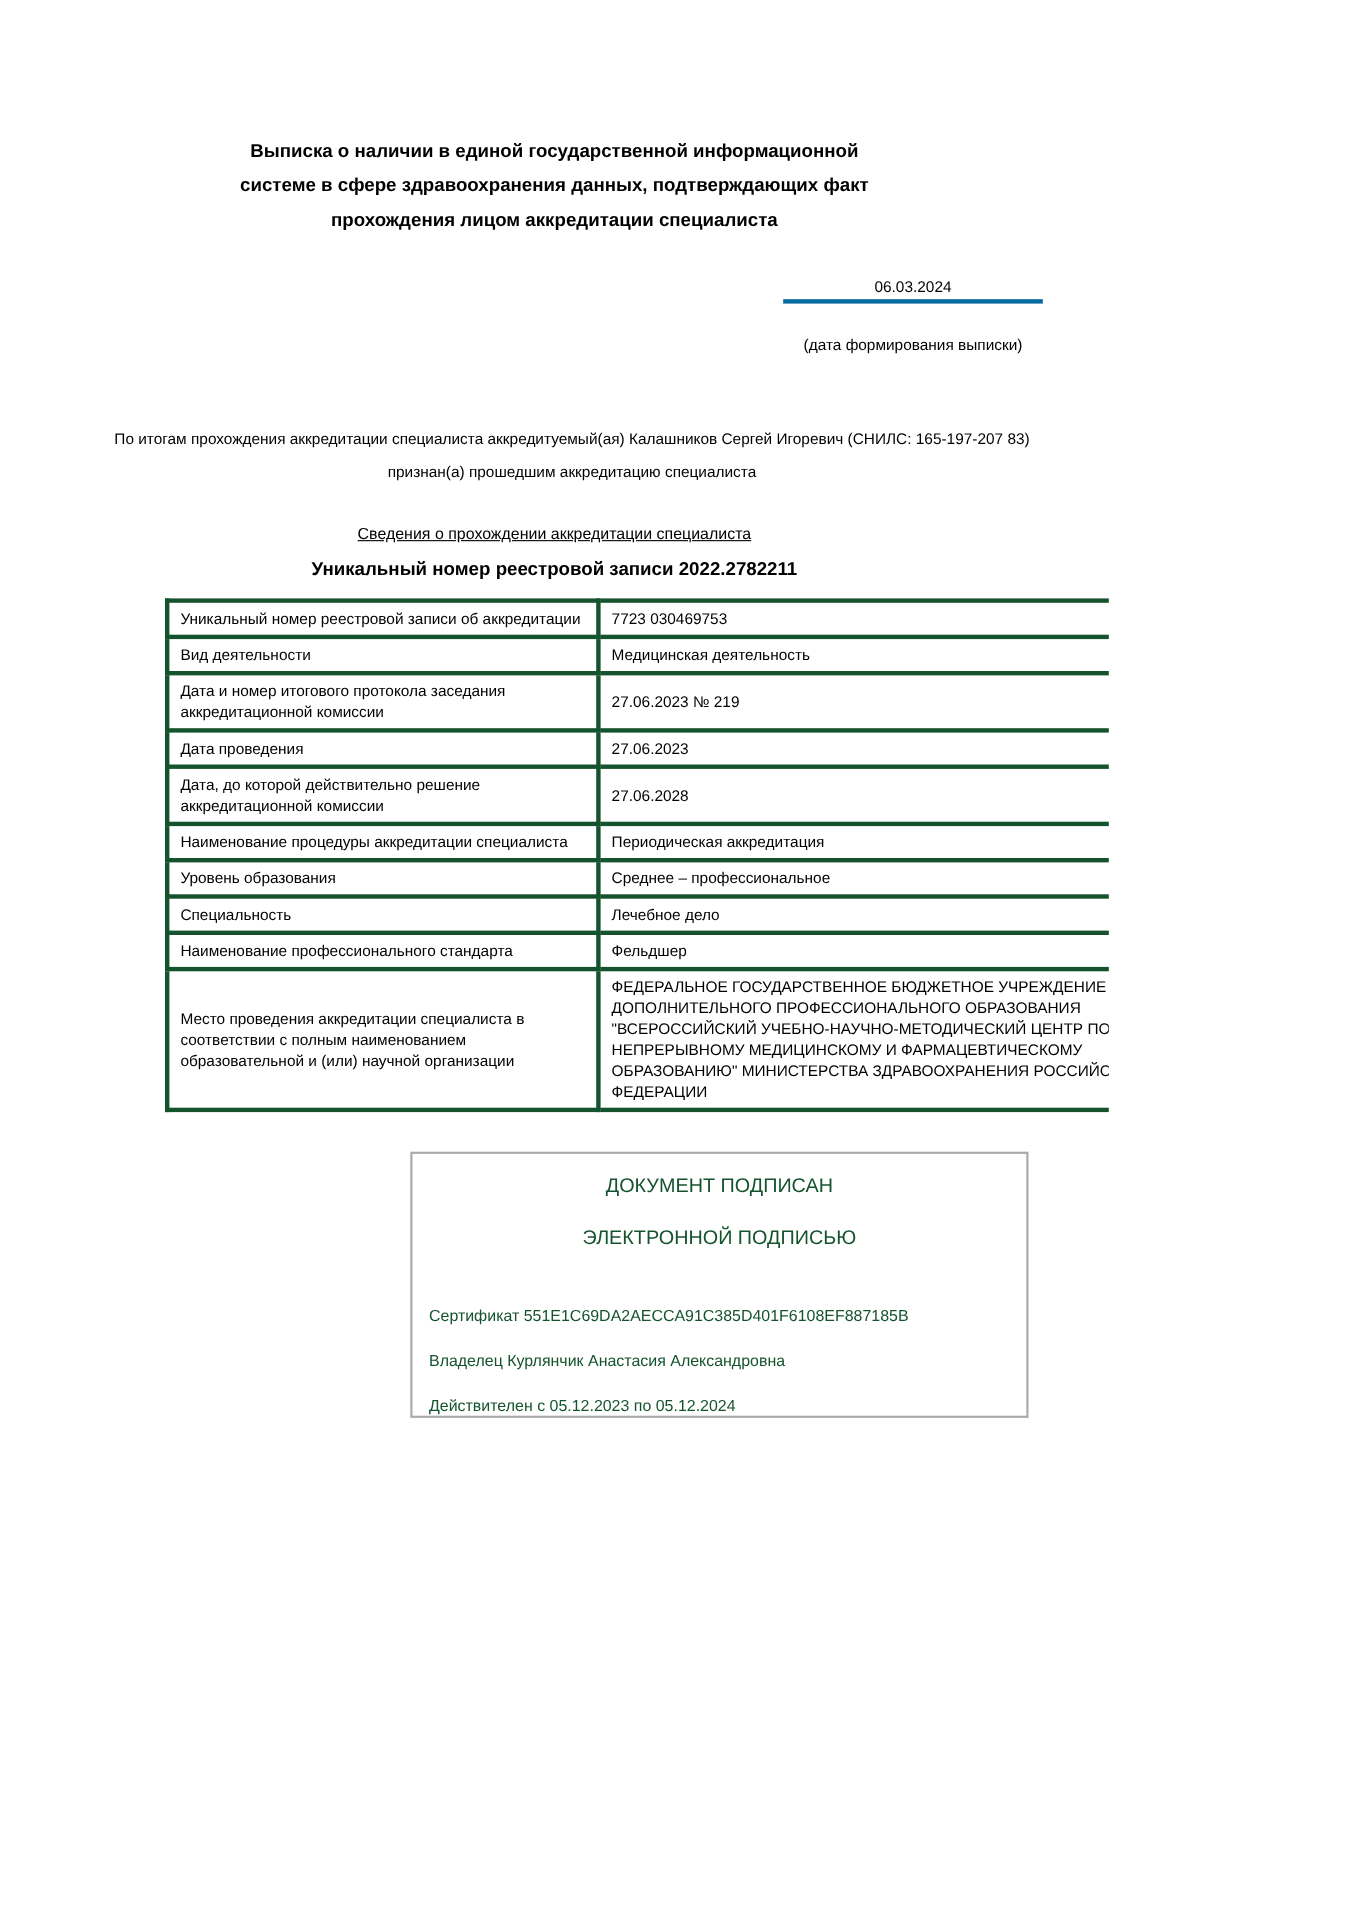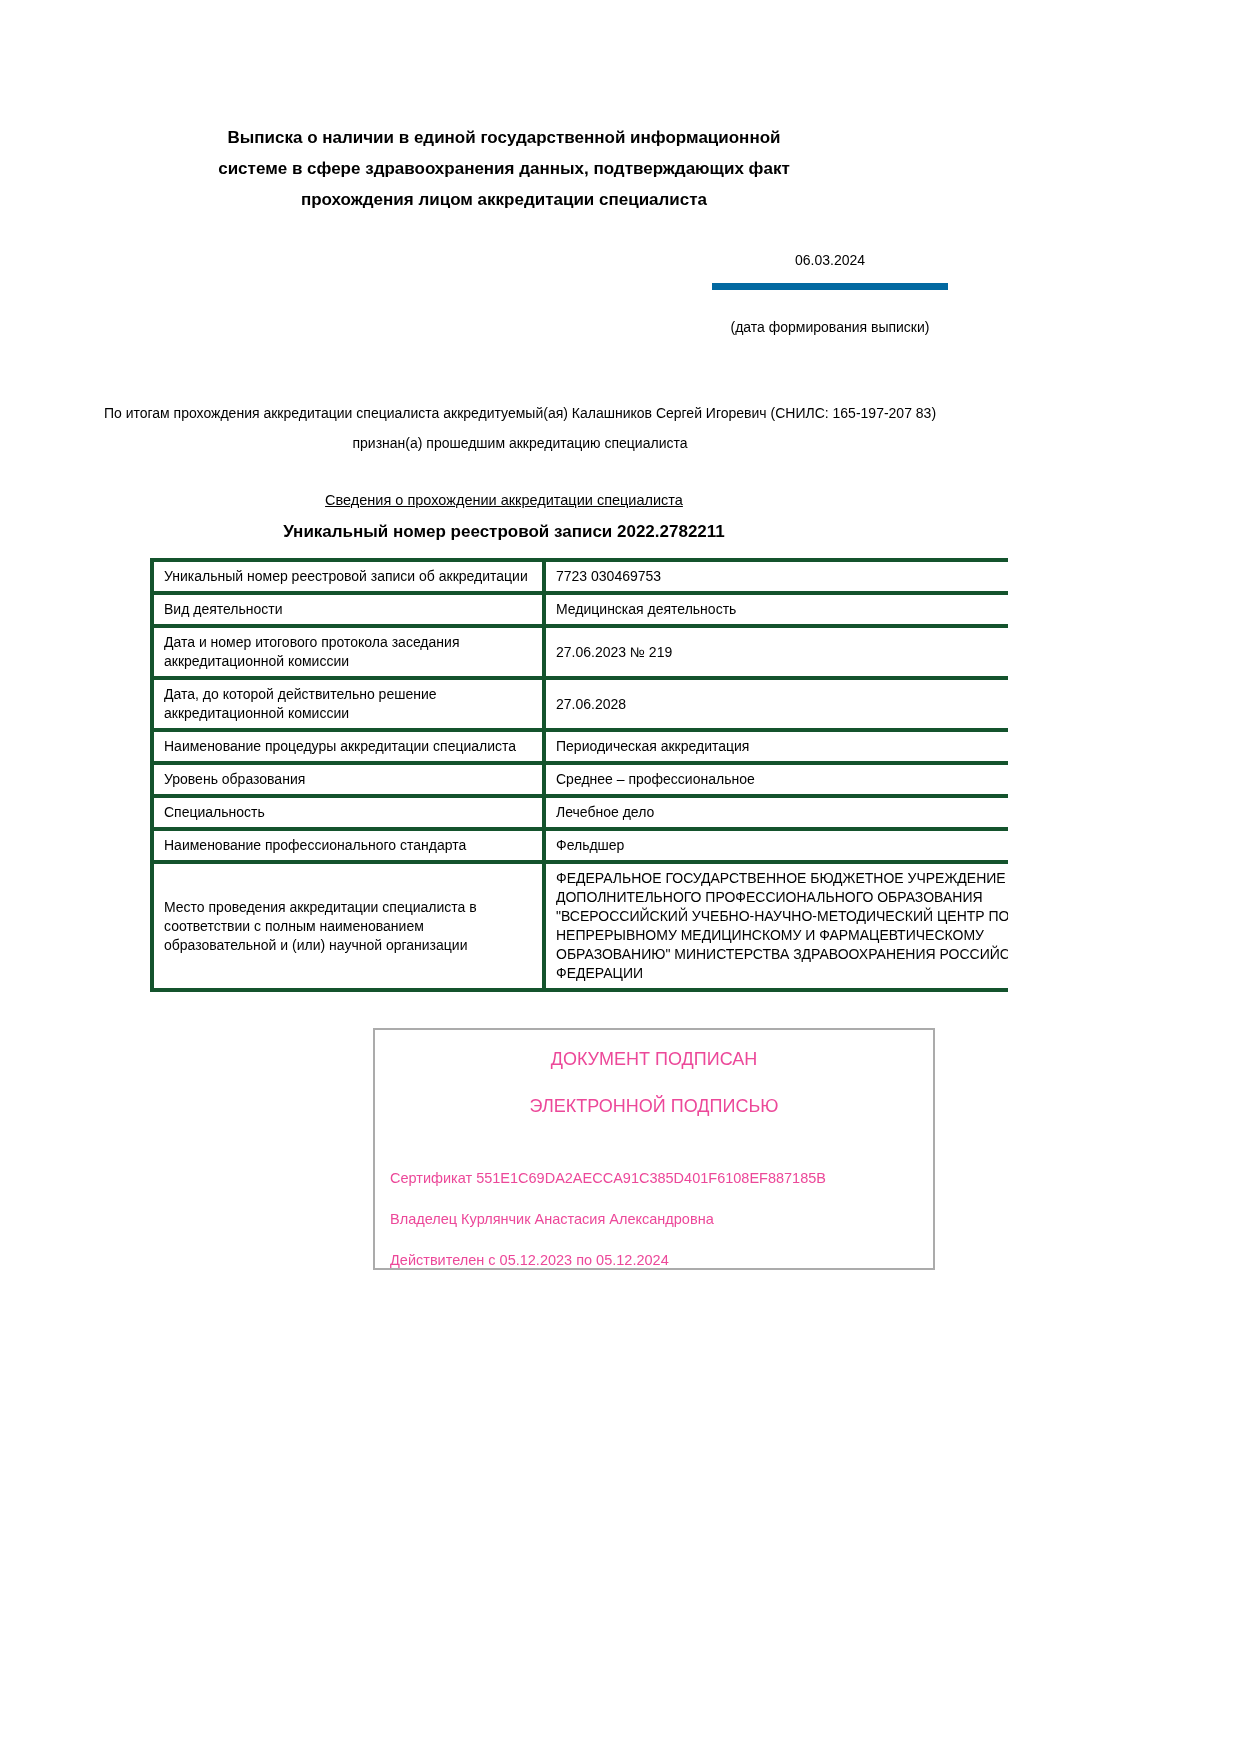--- a/index.html
+++ b/index.html
@@ -28,22 +28,22 @@
     line-height: 31px;
   }
   .date-block {
     margin: 36px 0 0 712px;
     width: 236px;
     text-align: center;
     font-size: 14px;
     line-height: 18px;
   }
   .date-value {
-    border-bottom: 7px solid #0369a1;
-    padding-bottom: 14px;
+    border-bottom: 4px solid #0369a1;
+    padding-bottom: 3px;
   }
   .date-caption {
     padding-top: 4px;
     margin-top: 24px;
   }
   .intro {
     margin: 62px auto 0 auto;
     width: 1040px;
     text-align: center;
     font-size: 14px;
@@ -75,21 +75,21 @@
     line-height: 19px;
   }
   td.cell-label { width: 368px; }
   td.cell-value { width: 520px; }
   .sig-box {
     margin: 36px 0 0 373px;
     width: 562px;
     height: 242px;
     box-sizing: border-box;
     border: 2px solid #ababab;
-    color: #ec4899;
+    color: #14532d;
   }
   .sig-title {
     text-align: center;
     font-size: 18px;
     line-height: 22px;
   }
   .sig-title-1 { margin-top: 18px; }
   .sig-title-2 { margin-top: 25px; }
   .sig-detail {
     margin-left: 15px;
@@ -133,20 +133,24 @@
       </tr>
       <tr>
         <td class="cell-label">Вид деятельности</td>
         <td class="cell-value">Медицинская деятельность</td>
       </tr>
       <tr>
         <td class="cell-label">Дата и номер итогового протокола заседания аккредитационной комиссии</td>
         <td class="cell-value">27.06.2023 № 219</td>
       </tr>
       <tr>
+        <td class="cell-label">Дата проведения</td>
+        <td class="cell-value">27.06.2023</td>
+      </tr>
+      <tr>
         <td class="cell-label">Дата, до которой действительно решение аккредитационной комиссии</td>
         <td class="cell-value">27.06.2028</td>
       </tr>
       <tr>
         <td class="cell-label">Наименование процедуры аккредитации специалиста</td>
         <td class="cell-value">Периодическая аккредитация</td>
       </tr>
       <tr>
         <td class="cell-label">Уровень образования</td>
         <td class="cell-value">Среднее – профессиональное</td>

